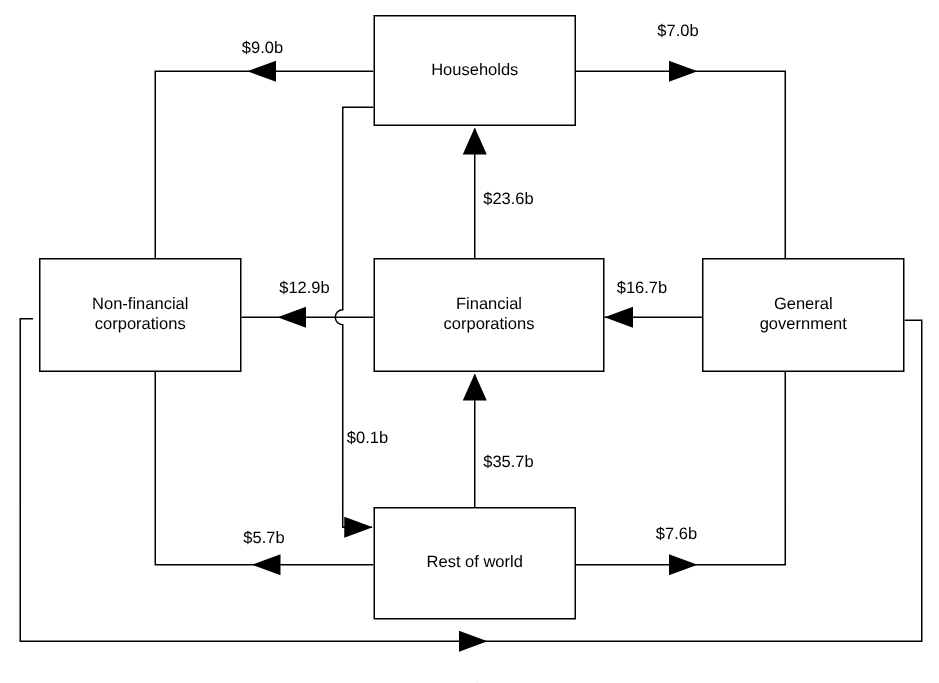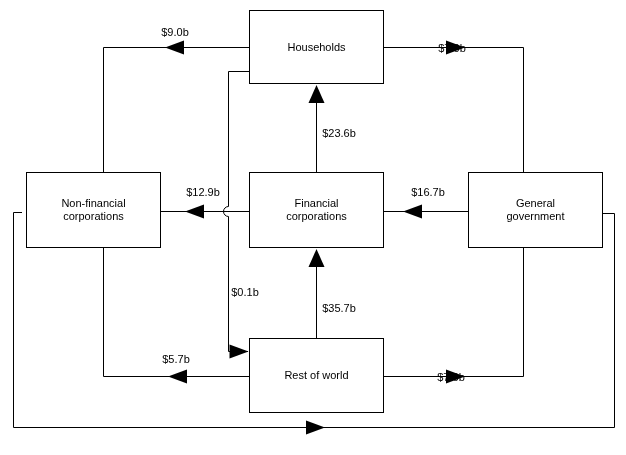--- a/index.html
+++ b/index.html
@@ -30,41 +30,41 @@
     align-items: center;
     justify-content: center;
     text-align: left;
     font-size: 11px;
     line-height: 13px;
     color: #000000;
   }
   .node span { display: block; }
   .node-households          { left: 249px; top: 10px;  width: 135px; height: 74px; }
   .node-non-financial      { left: 26px;  top: 172px; width: 135px; height: 76px; }
-  .node-financial          { left: 249px; top: 172px; width: 135px; height: 76px; }
+  .node-financial          { left: 249px; top: 172px; width: 154px; height: 76px; }
   .node-general-government { left: 468px; top: 172px; width: 135px; height: 76px; }
   .node-rest-of-world      { left: 249px; top: 338px; width: 135px; height: 75px; }
   .flow-label {
     position: absolute;
     transform: translate(-50%, -50%);
     font-size: 11px;
     line-height: 12px;
     color: #000000;
     white-space: nowrap;
     background: transparent;
   }
   .fl-9-0  { left: 175px; top: 32px;  }
-  .fl-7-0  { left: 452px; top: 48px;  }
+  .fl-7-0  { left: 452px; top: 21px;  }
   .fl-46-9 { left: 339px; top: 133px; }
   .fl-12-9 { left: 203px; top: 192px; }
   .fl-16-7 { left: 428px; top: 192px; }
   .fl-0-1  { left: 245px; top: 292px; }
   .fl-35-7 { left: 339px; top: 295px; margin-top: 13px; }
   .fl-5-7  { left: 176px; top: 359px; }
-  .fl-7-6  { left: 451px; top: 377px; }
+  .fl-7-6  { left: 451px; top: 356px; }
   .fl-0-5  { left: 313px; top: 460px; margin-left: 16px; }
 </style>
 </head>
 <body>
 
 <div class="stage">
 
   <svg class="wires" width="626" height="455" viewBox="0 0 626 455">
     <g stroke="#000000" stroke-width="1" fill="none">
       <path d="M249,47.5 L103.5,47.5 L103.5,172"></path>

